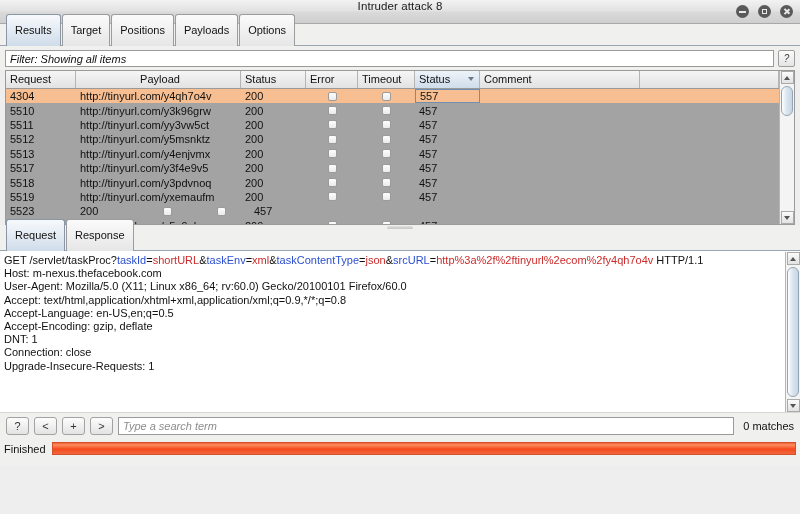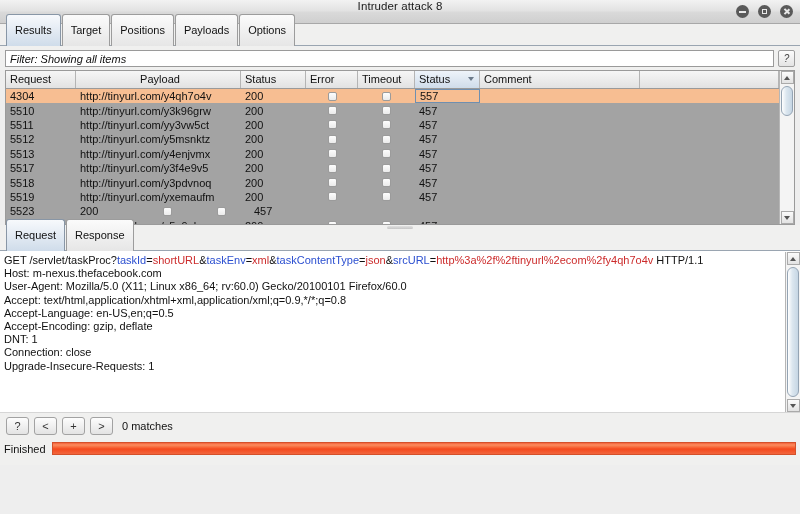--- a/index.html
+++ b/index.html
@@ -664,20 +664,21 @@
           <span class="tri"></span>
         </div>
     </div>
   </div>
 
   <div class="searchbar">
     <div class="sbtn">?</div>
     <div class="sbtn">&lt;</div>
     <div class="sbtn">+</div>
     <div class="sbtn">&gt;</div>
+    <div class="searchinput">Type a search term</div>
     <div class="matches">0 matches</div>
   </div>
 
   <div class="statusbar">
     <div class="statustext">Finished</div>
     <div class="progress" style="opacity: 1;"></div>
   </div>
   <div class="bottomfill"></div>
 
 </div>

